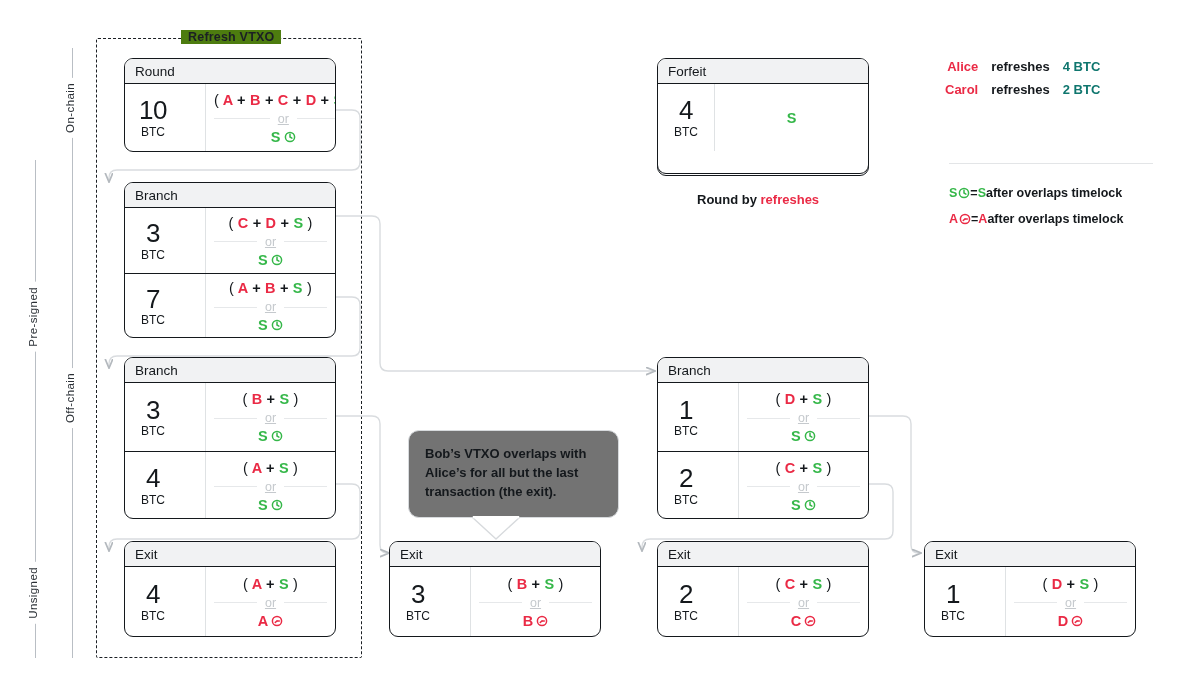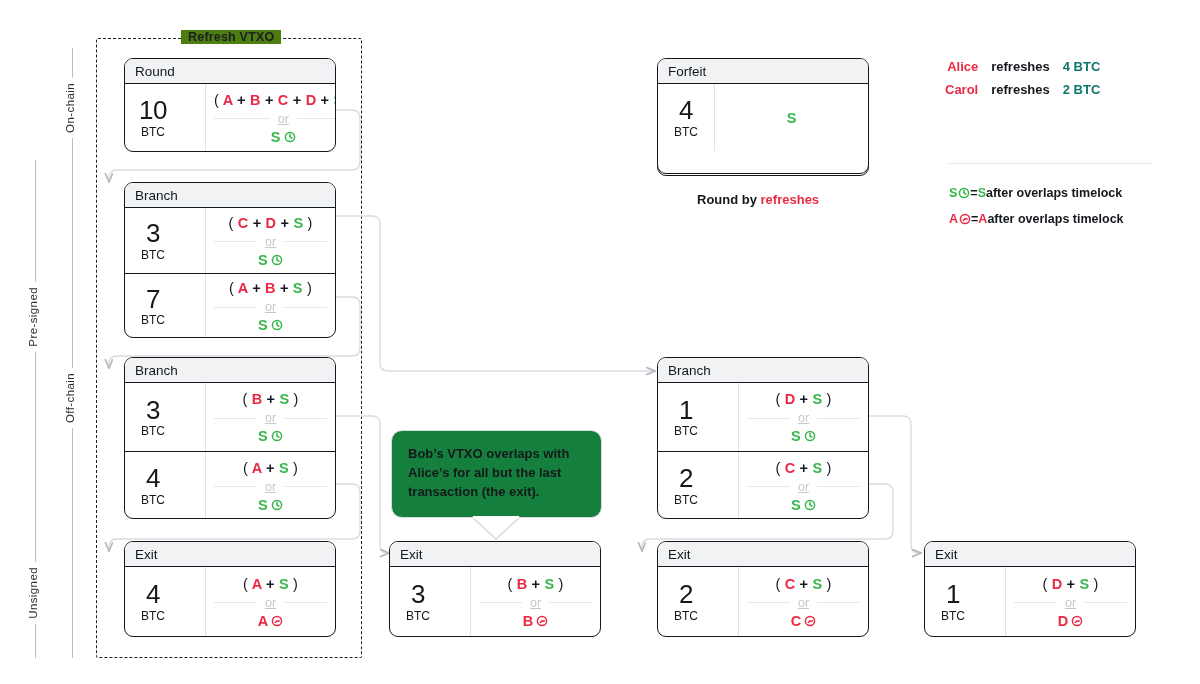--- a/index.html
+++ b/index.html
@@ -130,27 +130,28 @@
     background:#ffffff;
     z-index:2;
   }
 
   
   .callout{
     position:absolute;
     box-sizing:border-box;
     border:1.4px solid #d7dadd;
     border-radius:11px;
-    background:#15803d;
+    background:#737373;
     padding:14px 16px;
     font-size:13px;
     font-weight:700;
     line-height:1.45;
     color:#14181c;
     z-index:4;
+    margin-left:17px;
   }
   .callout-tail{position:absolute;z-index:4;}
 
   
   .caption{
     position:absolute;
     font-size:13px;font-weight:700;color:#14181c;white-space:nowrap;
   }
 
   

